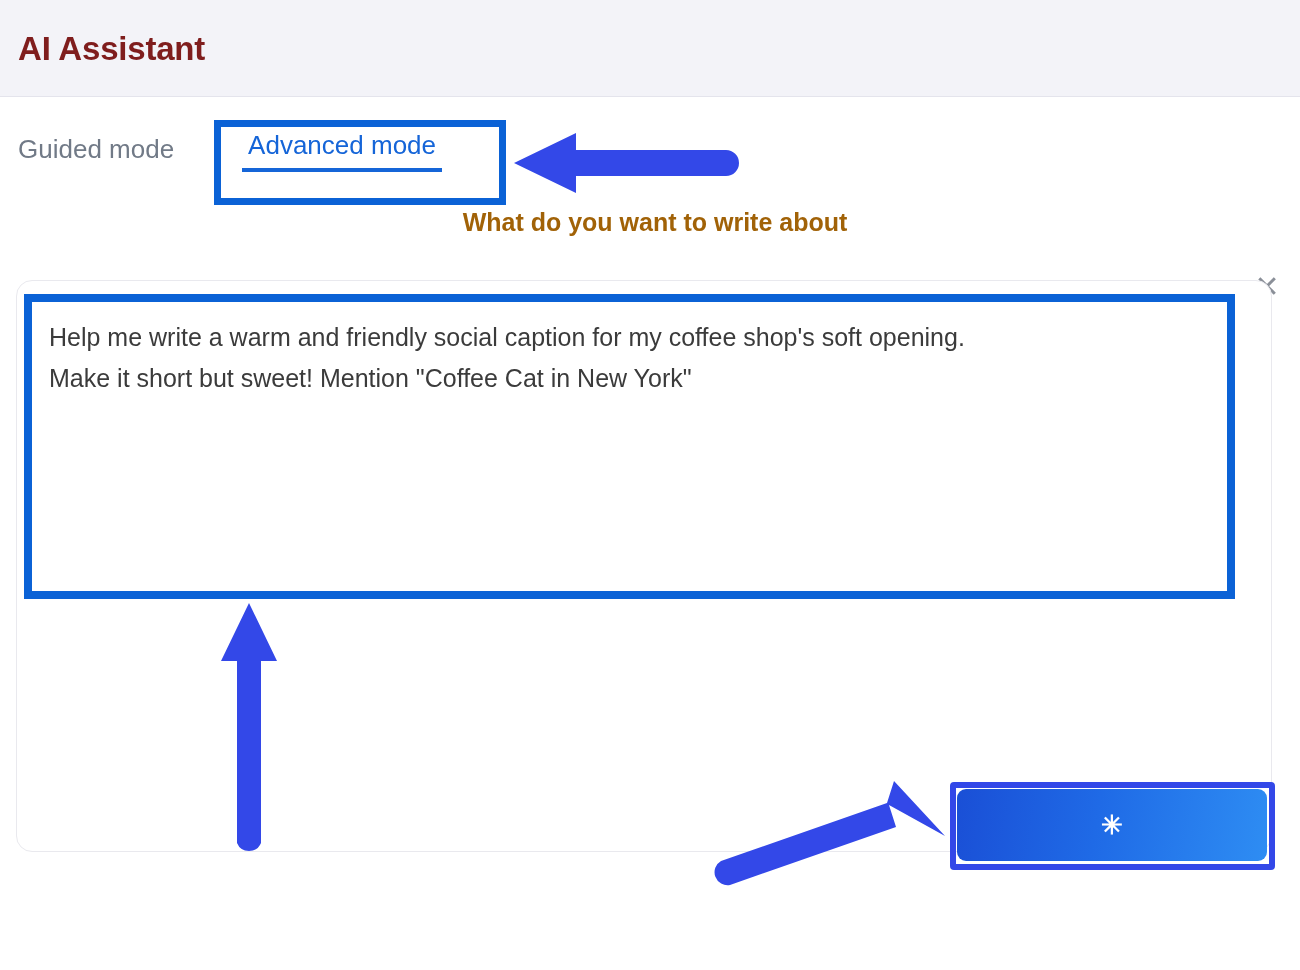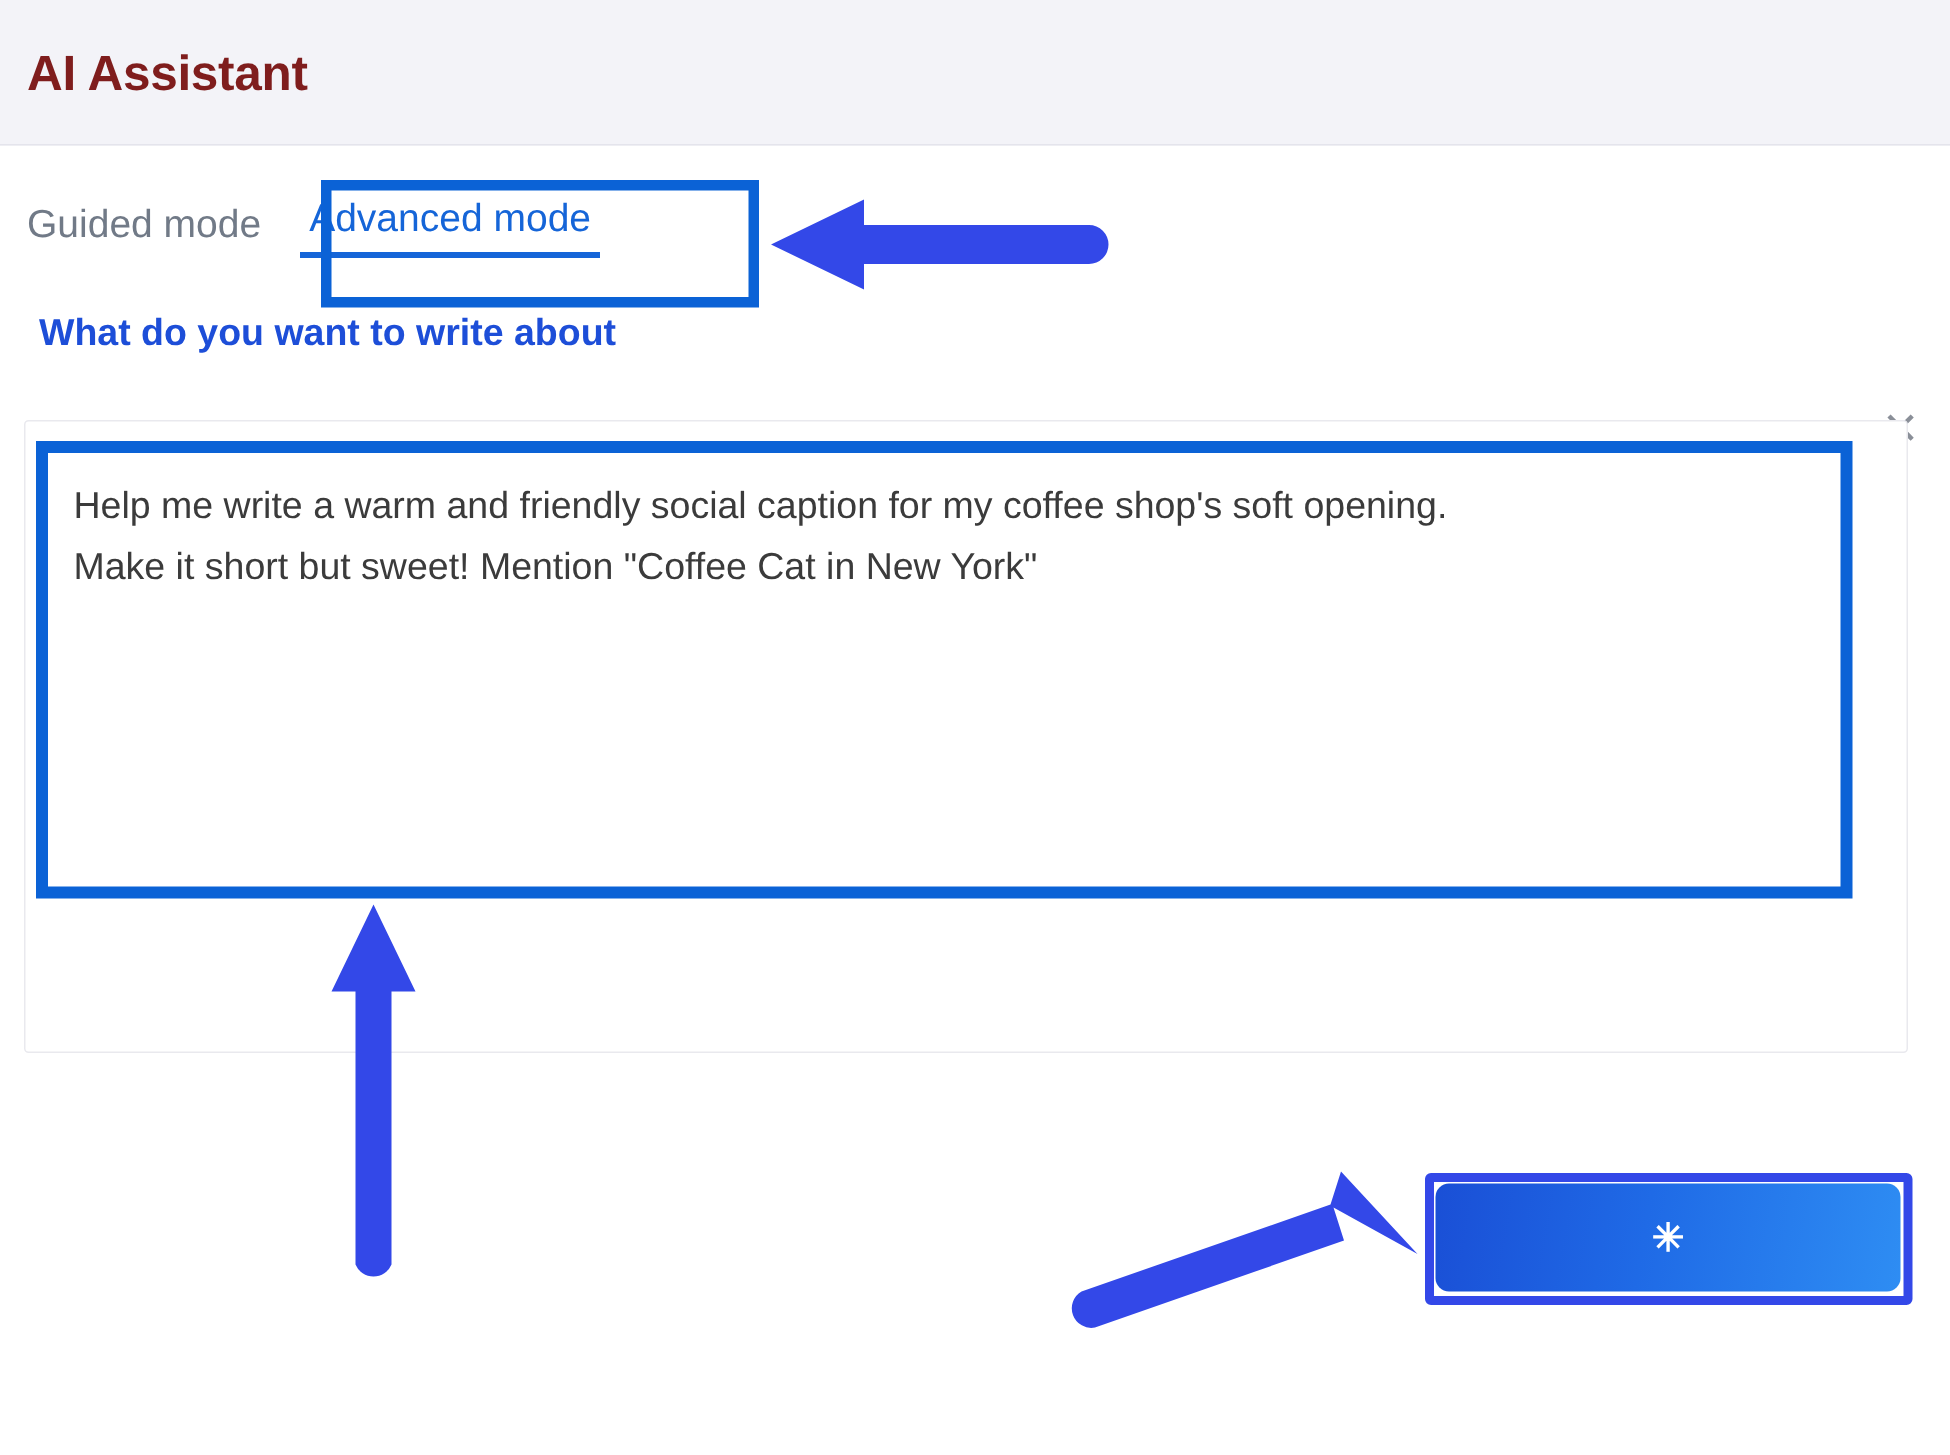--- a/index.html
+++ b/index.html
@@ -50,43 +50,45 @@
     white-space: nowrap;
   }
   .tab-inactive {
     color: #717a87;
     padding-right: 26px;
   }
   .tab-active {
     color: #1565d8;
     border-bottom: 4px solid #1565d8;
     padding: 0 6px 8px 6px;
+    margin-left: 42px;
   }
 
   
   .field-label {
     font-size: 25px;
     font-weight: 600;
-    color: #1d4ed8;
-    padding-left: 26px;
+    color: #a16207;
+    padding-left: 10px;
     margin-top: 38px;
     line-height: 1;
+    text-align: center;
   }
 
   
   .card {
     position: absolute;
     left: 16px;
     top: 280px;
     width: 1256px;
-    height: 422px;
+    height: 572px;
     box-sizing: border-box;
     background: #ffffff;
     border: 1px solid #e9e9ee;
-    border-radius: 3px;
+    border-radius: 16px;
   }
   .prompt-text {
     position: absolute;
     left: 32px;
     top: 36px;
     width: 1180px;
     font-size: 25px;
     line-height: 41px;
     color: #3b3b3b;
     white-space: pre-line;

